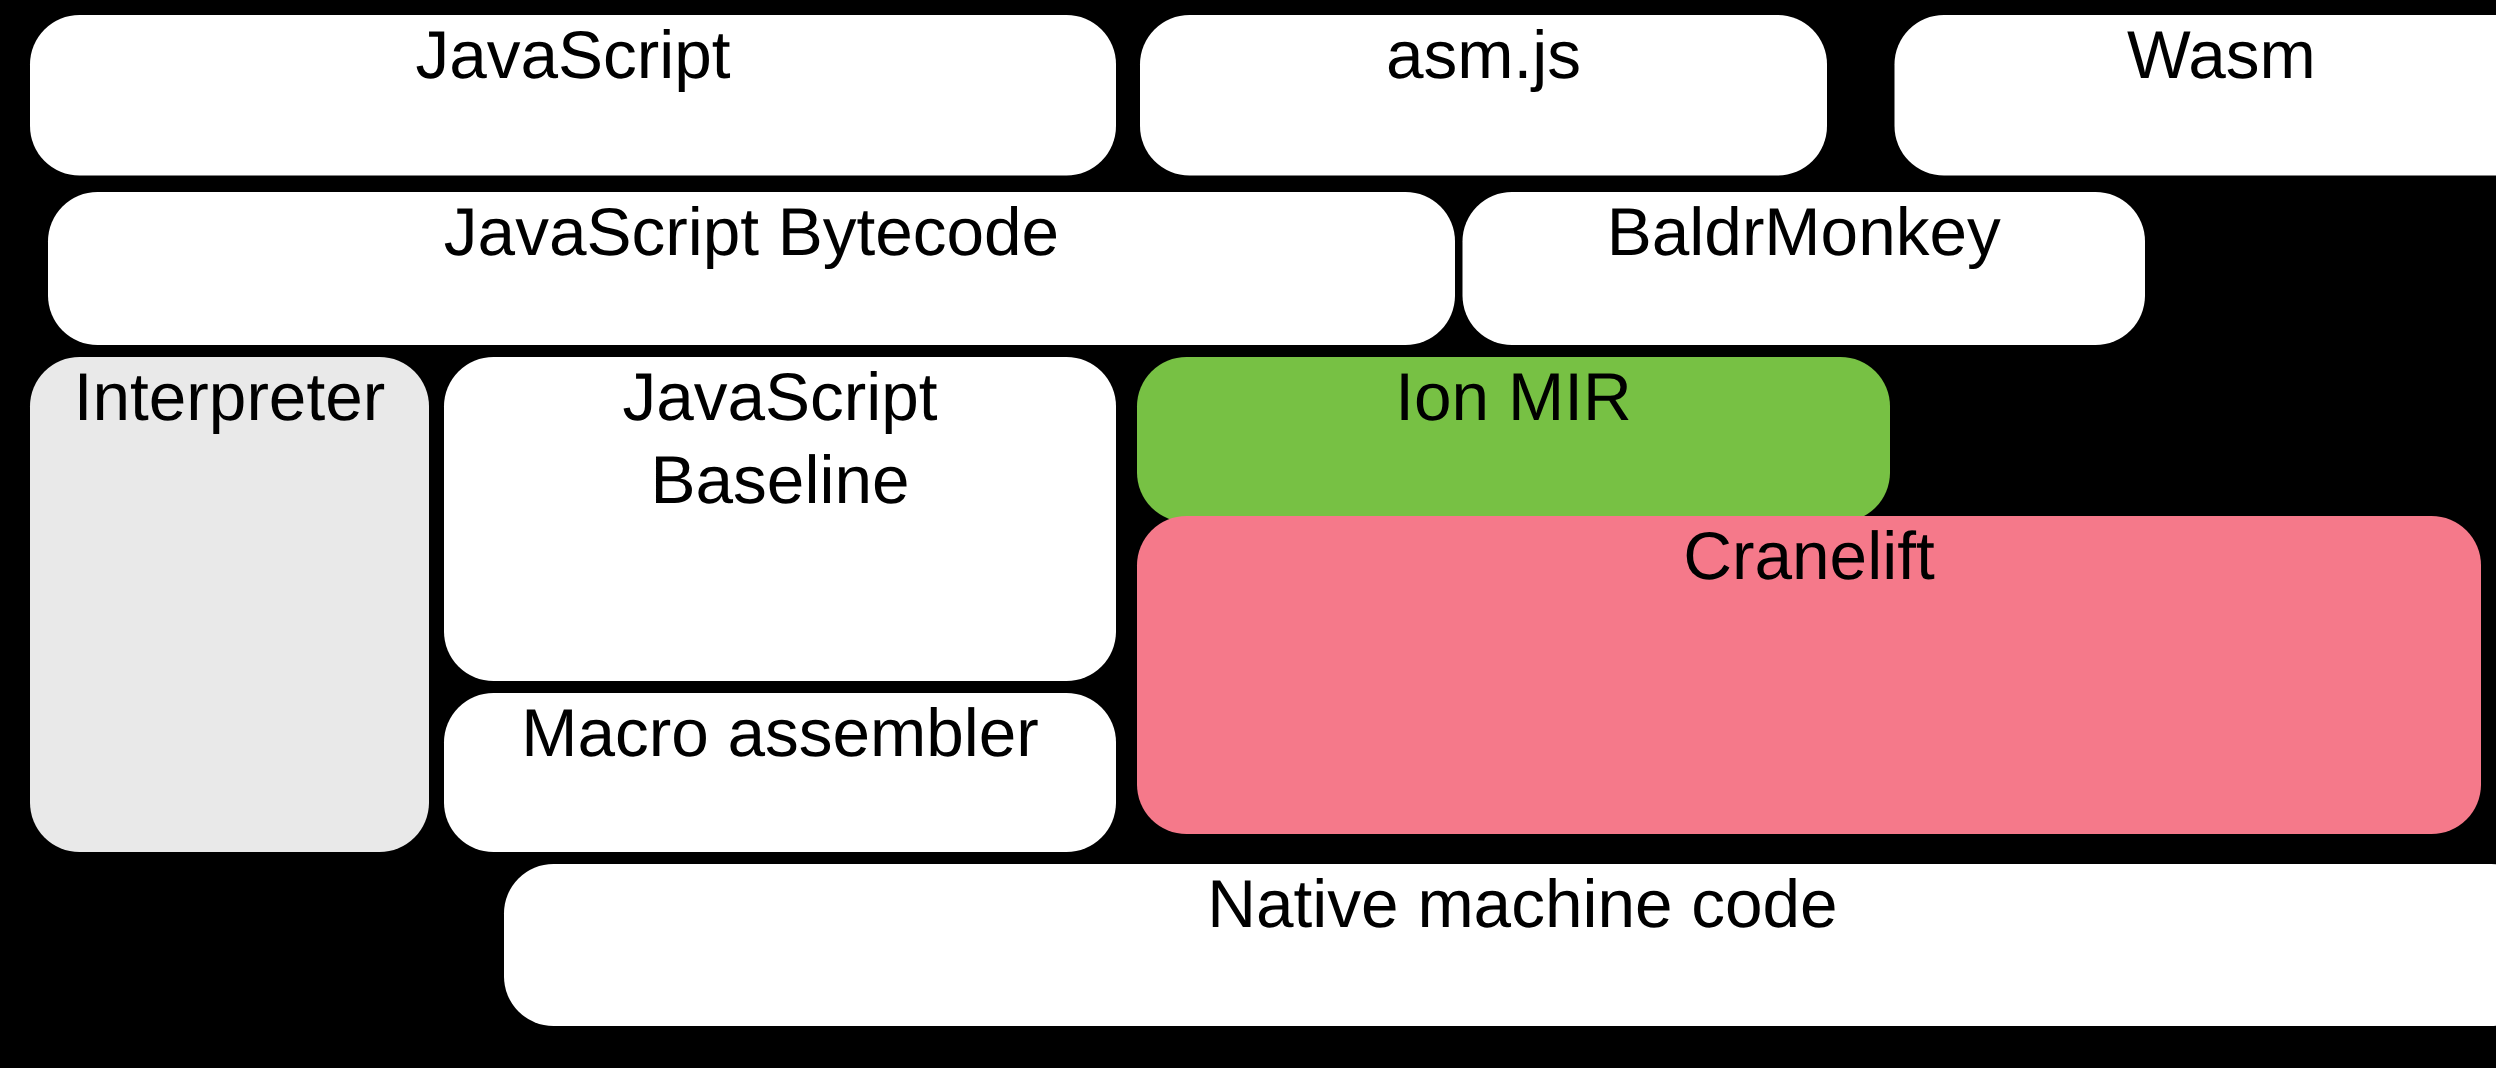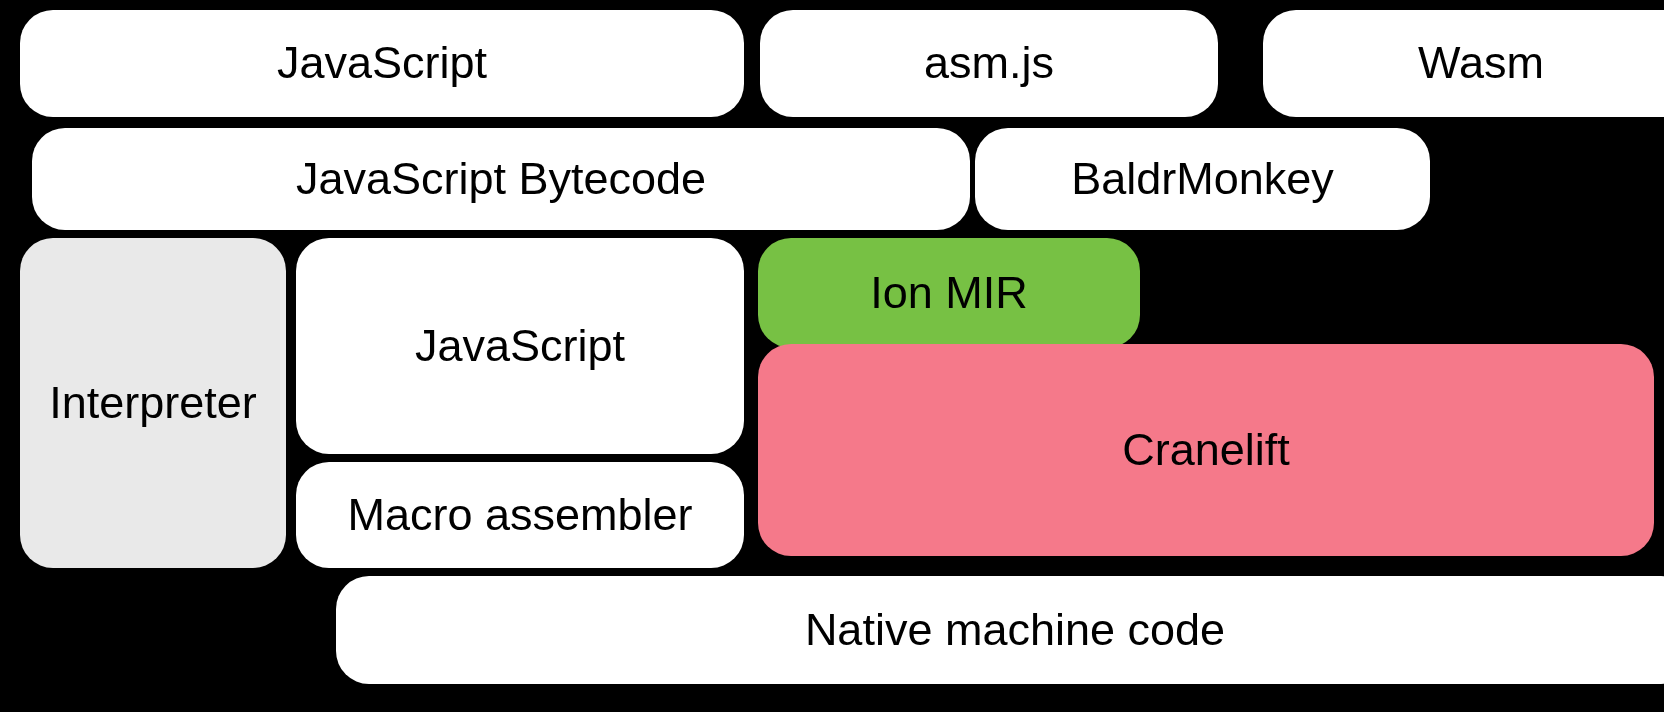--- a/index.html
+++ b/index.html
@@ -15,41 +15,41 @@
     font-family: "Liberation Sans", sans-serif;
     overflow: hidden;
   }
   .box {
     position: absolute;
     background: var(--c-box-fill, #ffffff);
     border-radius: 33px;
     display: flex;
     flex-direction: column;
     align-items: center;
-    justify-content: center;
+    justify-content: flex-start;
     text-align: center;
     color: var(--c-text, #000000);
     font-size: 45px;
     line-height: 1.22;
     box-sizing: border-box;
   }
   .box span { display: block; white-space: nowrap; }
 
   
   #b-javascript          { left: 20px;   top: 10px;  width: 724px;  height: 107px; }
   #b-asm-js              { left: 760px;  top: 10px;  width: 458px;  height: 107px; }
   #b-wasm                { left: 1218px; top: 10px;  width: 436px;  height: 107px; margin-left: 45px; }
   
   #b-javascript-bytecode { left: 20px;   top: 128px; width: 938px;  height: 102px; margin-left: 12px; }
   #b-baldrmonkey         { left: 975px;  top: 128px; width: 455px;  height: 102px; }
   
   #b-interpreter         { left: 20px;   top: 238px; width: 266px;  height: 330px;
                            background: var(--c-interpreter-fill, #e9e9e9); }
   #b-javascript-baseline { left: 296px;  top: 238px; width: 448px;  height: 216px; }
-  #b-ion-mir             { left: 758px;  top: 238px; width: 382px;  height: 110px;
+  #b-ion-mir             { left: 758px;  top: 238px; width: 502px;  height: 110px;
                            background: var(--c-ion-mir-fill, #77c144); }
   #b-cranelift           { left: 758px;  top: 344px; width: 896px;  height: 212px;
                            background: var(--c-cranelift-fill, #f5798a); }
   #b-macro-assembler     { left: 296px;  top: 462px; width: 448px;  height: 106px; }
   
   #b-native-machine-code { left: 296px;  top: 576px; width: 1358px; height: 108px; margin-left: 40px; }
 </style>
 </head>
 <body>
 
@@ -74,20 +74,21 @@
   <div class="box" id="b-interpreter">
     <span>Interpreter</span>
   </div>
 
   <div class="box" id="b-baldrmonkey">
     <span>BaldrMonkey</span>
   </div>
 
   <div class="box" id="b-javascript-baseline">
     <span>JavaScript</span>
+    <span>Baseline</span>
   </div>
 
   <div class="box" id="b-ion-mir">
     <span>Ion MIR</span>
   </div>
 
   <div class="box" id="b-cranelift">
     <span>Cranelift</span>
   </div>
 

